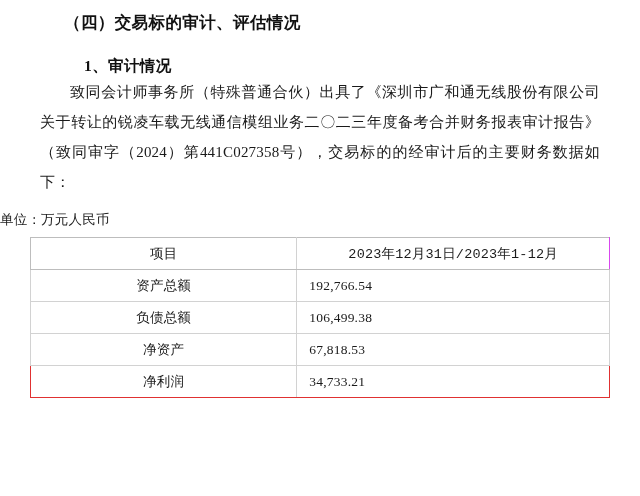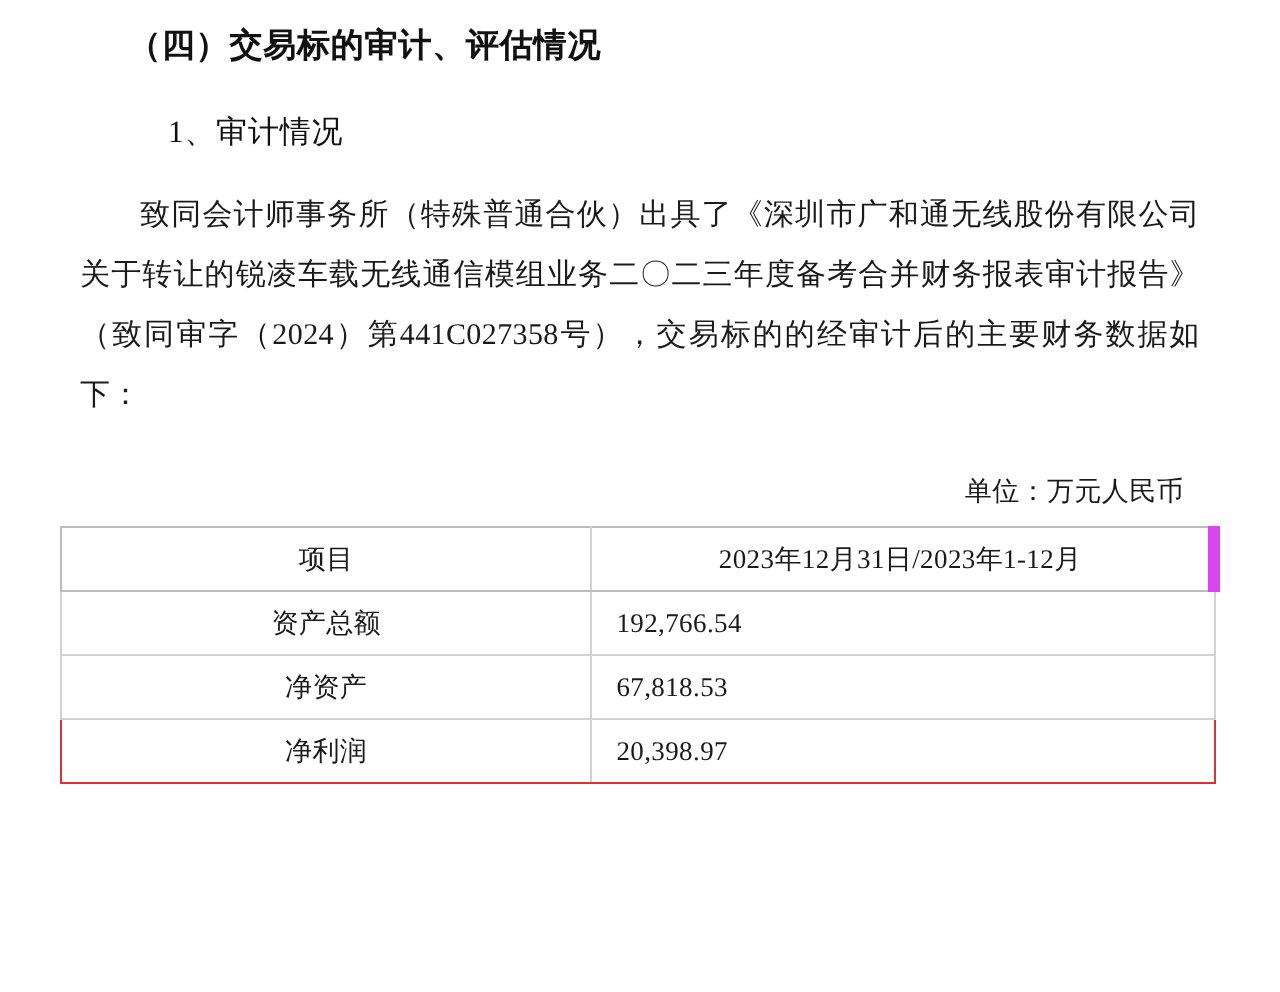--- a/index.html
+++ b/index.html
@@ -23,40 +23,40 @@
   }
   .section-heading {
     font-size: 16.5px;
     font-weight: bold;
     color: #111111;
     margin: 12px 4px 0 64px;
     letter-spacing: 0.4px;
   }
   .sub-heading {
     font-size: 15.5px;
-    font-weight: normal;
+    font-weight: bold;
     color: #111111;
     margin: 22px 4px 0 84px;
     letter-spacing: 0.4px;
   }
   .body-text {
     font-size: 15px;
     line-height: 30px;
     color: #1a1a1a;
-    margin: 16px 40px 0 40px;
+    margin: 0 40px 0 40px;
     text-align: justify;
     text-justify: inter-ideograph;
     text-indent: 2em;
     letter-spacing: 0.2px;
   }
   .unit-line {
     font-size: 13.5px;
     color: #1a1a1a;
-    text-align: right;
-    margin: 24px 48px 0 0;
+    text-align: left;
+    margin: 14px 48px 0 0;
     letter-spacing: 0.2px;
   }
   .table-wrap {
     margin: 8px 30px 0 30px;
     position: relative;
   }
   table.fin {
     width: 100%;
     border-collapse: collapse;
     font-size: 13.5px;
@@ -67,26 +67,27 @@
     padding: 0 12px;
     height: 31px;
     font-weight: normal;
     letter-spacing: 0.2px;
   }
   table.fin thead th {
     text-align: center;
     font-size: 13.5px;
     border-top: 1px solid #bdbdbd;
     border-bottom: 1px solid #bdbdbd;
+    font-family: Liberation Mono, monospace;
   }
   table.fin thead th:first-child {
     border-left: 1px solid #bdbdbd;
   }
   table.fin thead th:last-child {
-    border-right: 6px solid #d946ef;
+    border-right: 1px solid #d946ef;
   }
   table.fin td.label {
     text-align: center;
     width: 46%;
   }
   table.fin td.value {
     padding-right: 16px;
   }
   table.fin tr.highlight td {
     border-top: 1.6px solid #e03131;
@@ -120,24 +121,28 @@
           <th>项目</th>
           <th>2023年12月31日/2023年1-12月</th>
         </tr>
       </thead>
       <tbody>
         <tr>
           <td class="label">资产总额</td>
           <td class="value">192,766.54</td>
         </tr>
         <tr>
+          <td class="label">负债总额</td>
+          <td class="value">106,499.38</td>
+        </tr>
+        <tr>
           <td class="label">净资产</td>
           <td class="value">67,818.53</td>
         </tr>
         <tr class="highlight">
           <td class="label">净利润</td>
-          <td class="value">20,398.97</td>
+          <td class="value">34,733.21</td>
         </tr>
       </tbody>
     </table>
   </div>
 
 </div>
 
 </body></html>

